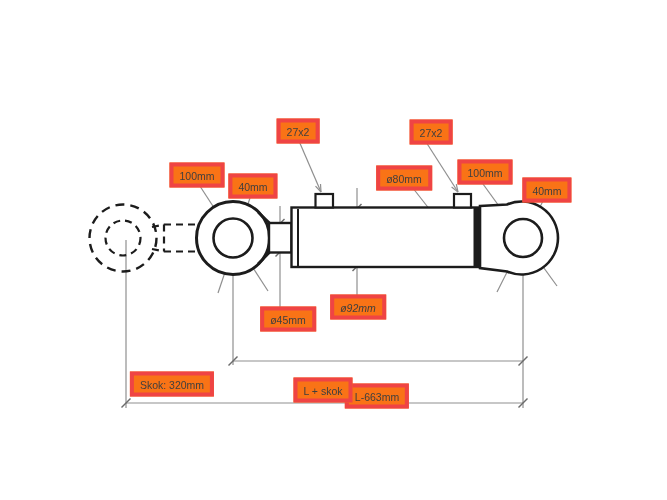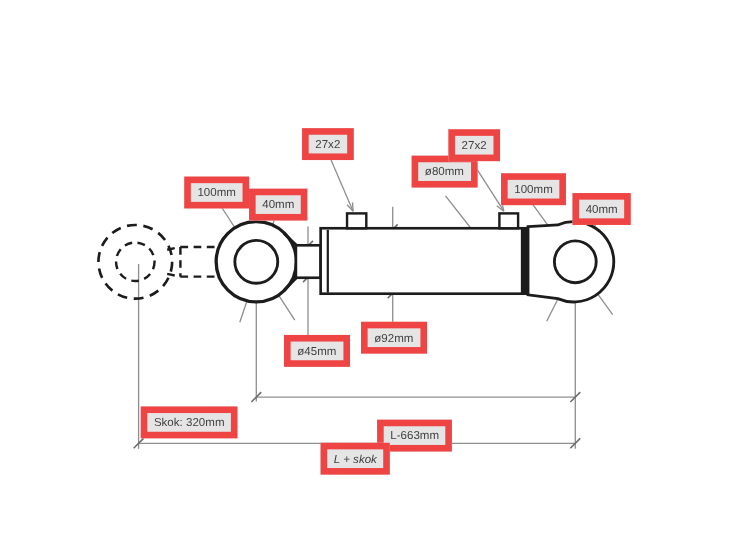--- a/index.html
+++ b/index.html
@@ -3,37 +3,37 @@
 <meta charset="utf-8">
 <style>
   html,body{margin:0;padding:0;background:#ffffff;}
   .canvas{
     position:relative;width:667px;height:500px;background:#ffffff;overflow:hidden;
     font-family:"Liberation Sans",sans-serif;
   }
   .canvas svg{position:absolute;left:0;top:0;}
   .lbl{
     position:absolute;transform:translate(-50%,-50%);
-    background:#e5e5e5;border:6px solid #ef4444;
+    background:#f97316;border:4px solid #ef4444;
     color:#3f3f3f;font-size:10.5px;line-height:12px;
     padding:2.5px 6px;white-space:nowrap;text-align:center;
   }
   
   .lbl-100-l{left:197px;top:175px;}
   .lbl-40-l{left:253px;top:186px;}
   .lbl-27-l{left:298px;top:131px;}
-  .lbl-80{left:404px;top:156px;}
+  .lbl-80{left:404px;top:178px;}
   .lbl-27-r{left:431px;top:132px;}
   .lbl-100-r{left:485px;top:172px;}
   .lbl-40-r{left:547px;top:190px;}
   .lbl-45{left:288px;top:319px;text-align:center;}
-  .lbl-92{left:358px;top:307px;}
+  .lbl-92{left:358px;top:307px;font-style:italic;}
   .lbl-663{left:377px;top:361px;margin-top:35px;}
   .lbl-skok{left:172px;top:384px;}
-  .lbl-lskok{left:323px;top:417px;font-style:italic;}
+  .lbl-lskok{left:323px;top:390px;}
 </style>
 </head>
 <body>
 
 <div class="canvas">
 
   <svg width="667" height="500" viewBox="0 0 667 500">
 
     <g stroke="#8f8f8f" stroke-width="1.2" fill="none">
 

